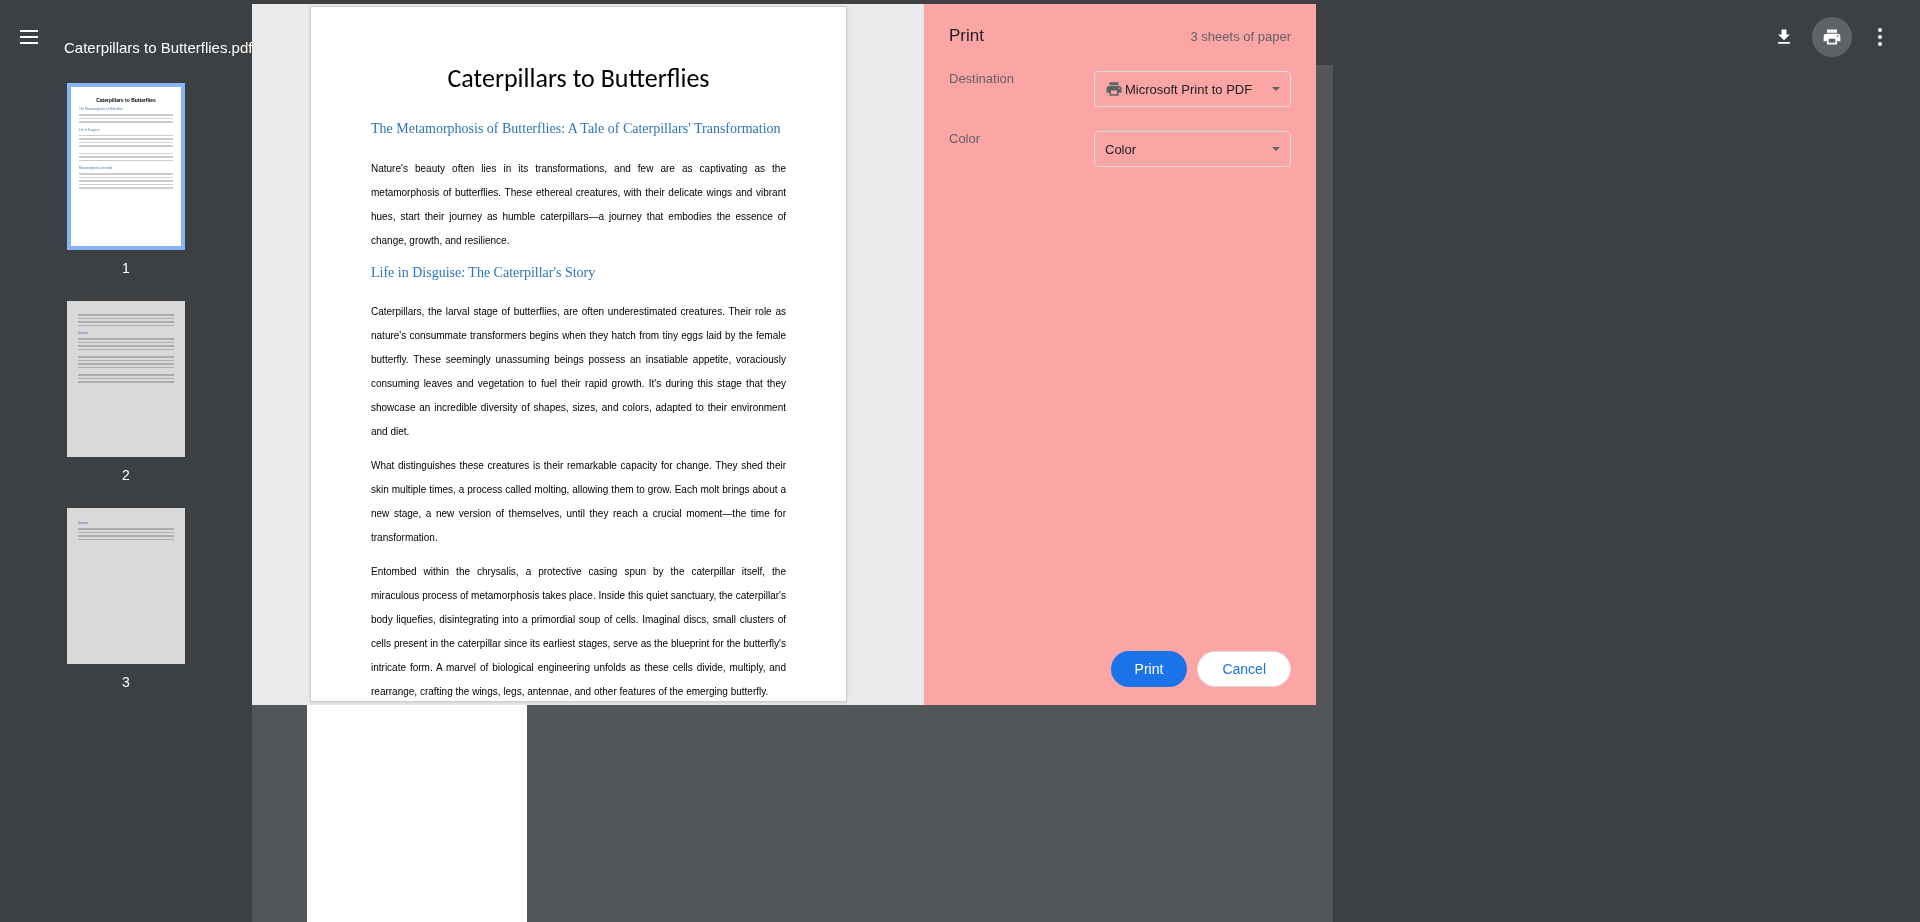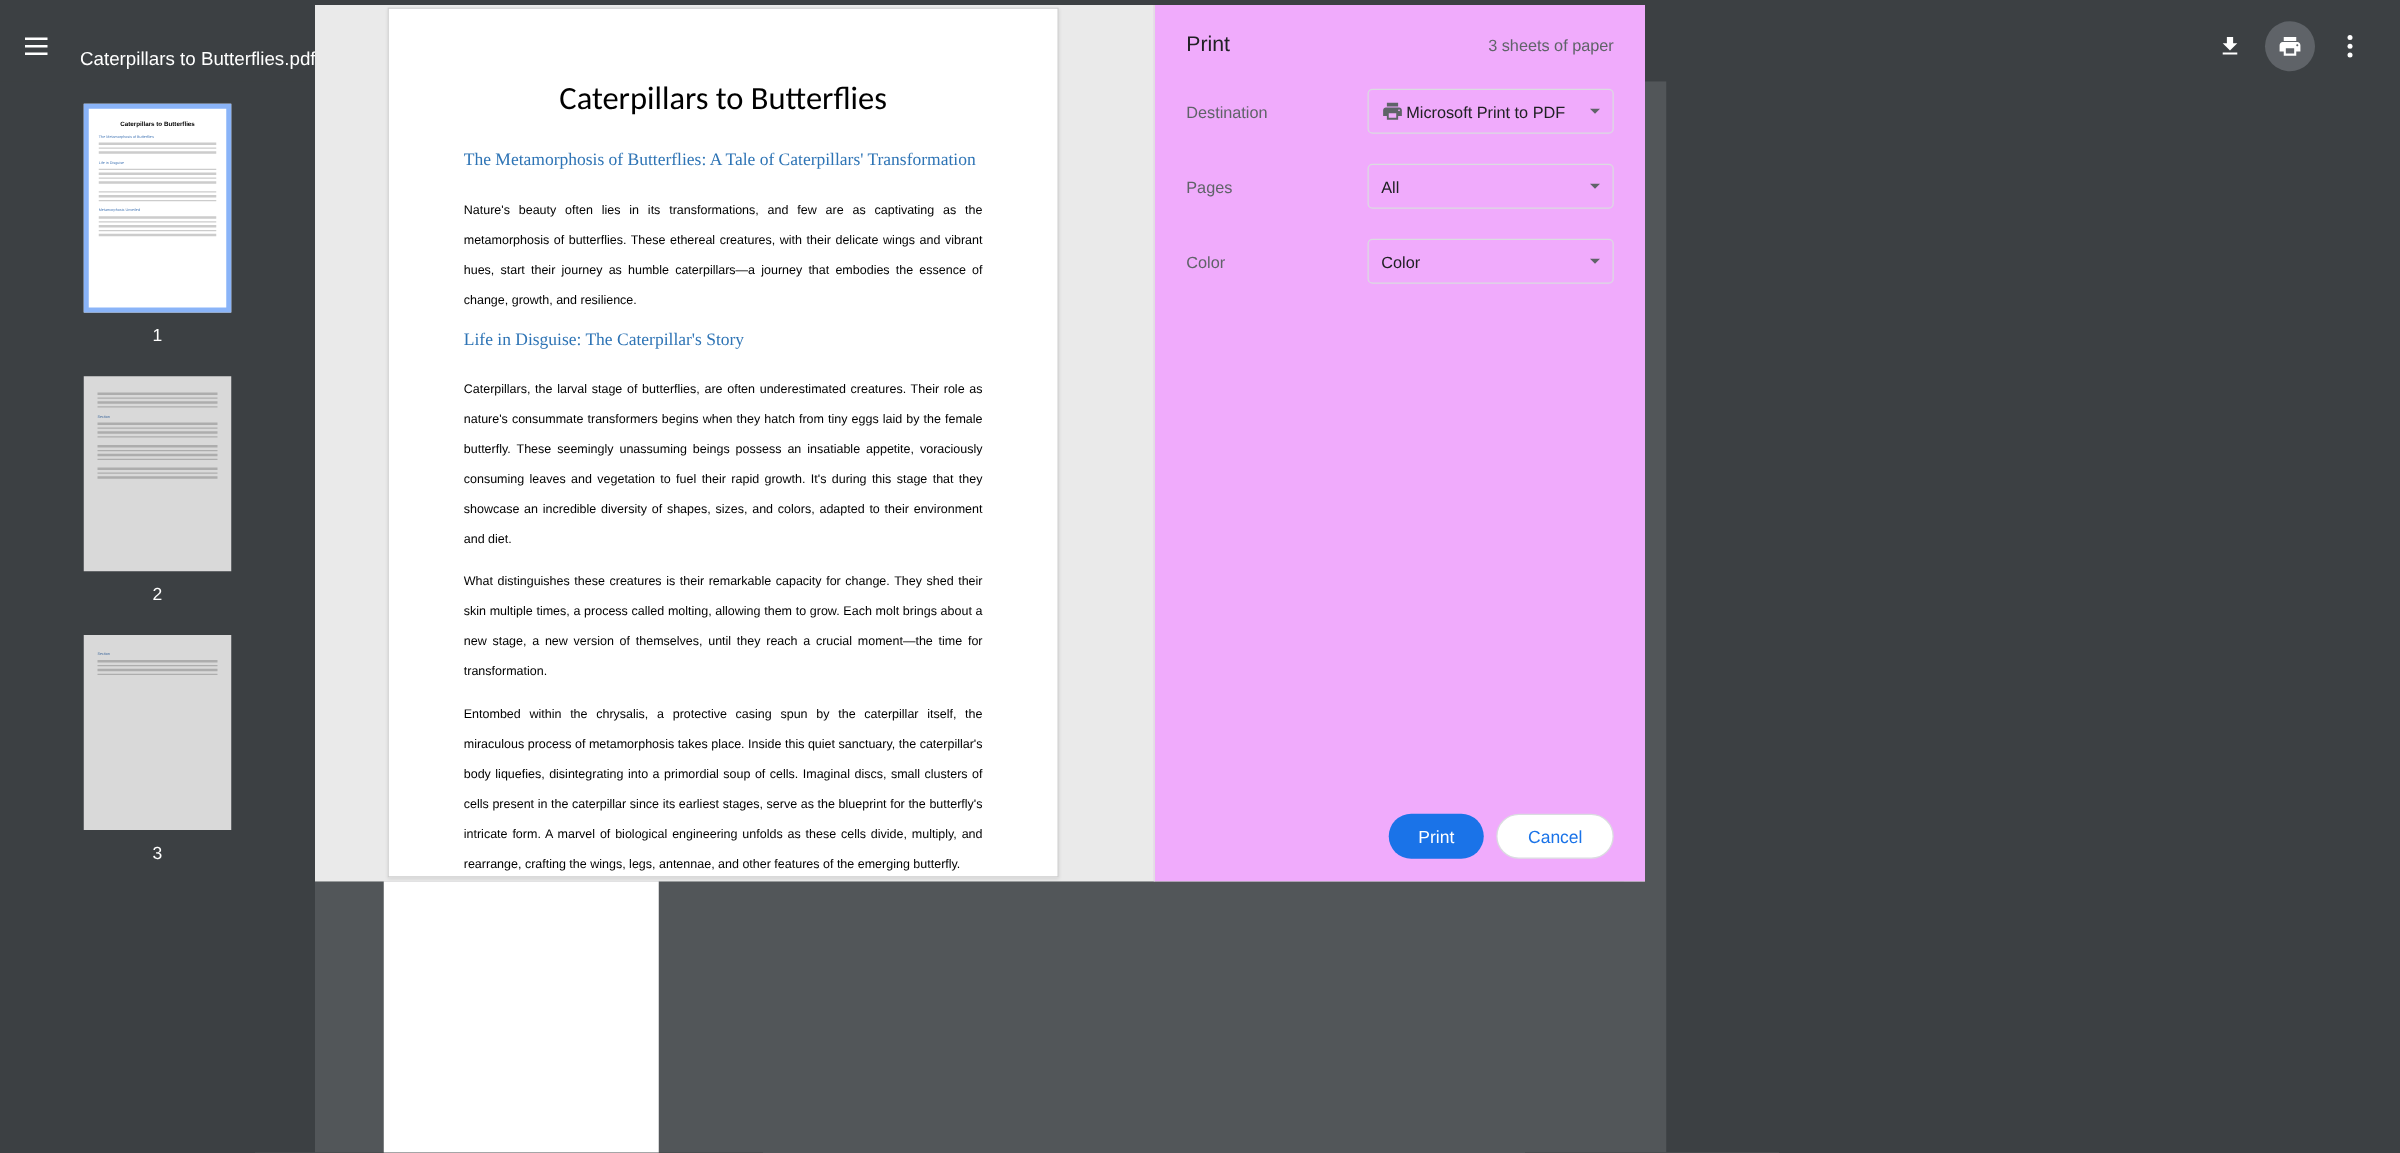--- a/index.html
+++ b/index.html
@@ -227,21 +227,21 @@
       line-height: 2.4;
       margin-bottom: 10px;
       font-family: Liberation Sans, sans-serif;
     }
     .print-panel {
       position: absolute;
       right: 604px;
       top: 4px;
       width: 393px;
       bottom: 217px;
-      background: #f0abfc;
+      background: #fca5a5;
       border-left: 1px solid #e0e0e0;
       display: flex;
       flex-direction: column;
     }
     .panel-header {
       display: flex;
       justify-content: space-between;
       align-items: center;
       padding: 22px 25px 15px 25px;
     }
@@ -252,21 +252,21 @@
     .sheet-info {
       font-size: 13px;
       color: #5f6368;
     }
     .panel-body {
       flex: 1;
       padding: 10px 25px;
     }
     .option-row {
       display: flex;
-      align-items: center;
+      align-items: flex-start;
       justify-content: space-between;
       margin-bottom: 24px;
     }
     .option-label {
       font-size: 13px;
       color: #5f6368;
     }
     .dropdown {
       width: 197px;
       height: 36px;
@@ -492,27 +492,20 @@
         <div class="dropdown-left">
           <svg width="18" height="18" viewBox="0 0 24 24" fill="#5f6368">
               <path d="M19 8H5c-1.66 0-3 1.34-3 3v6h4v4h12v-4h4v-6c0-1.66-1.34-3-3-3zm-3 11H8v-5h8v5zm3-7c-.55 0-1-.45-1-1s.45-1 1-1 1 .45 1 1-.45 1-1 1zm-1-9H6v4h12V3z"></path>
             </svg>
           <span>Microsoft Print to PDF</span>
         </div>
         <div class="dropdown-arrow"></div>
       </div>
     </div>
     <div class="option-row">
-      <div class="option-label">Pages</div>
-      <div class="dropdown">
-        <span>All</span>
-        <div class="dropdown-arrow"></div>
-      </div>
-    </div>
-    <div class="option-row">
       <div class="option-label">Color</div>
       <div class="dropdown">
         <span>Color</span>
         <div class="dropdown-arrow"></div>
       </div>
     </div>
   </div>
   <div class="panel-footer">
     <button class="btn btn-primary">Print</button>
     <button class="btn btn-secondary">Cancel</button>

